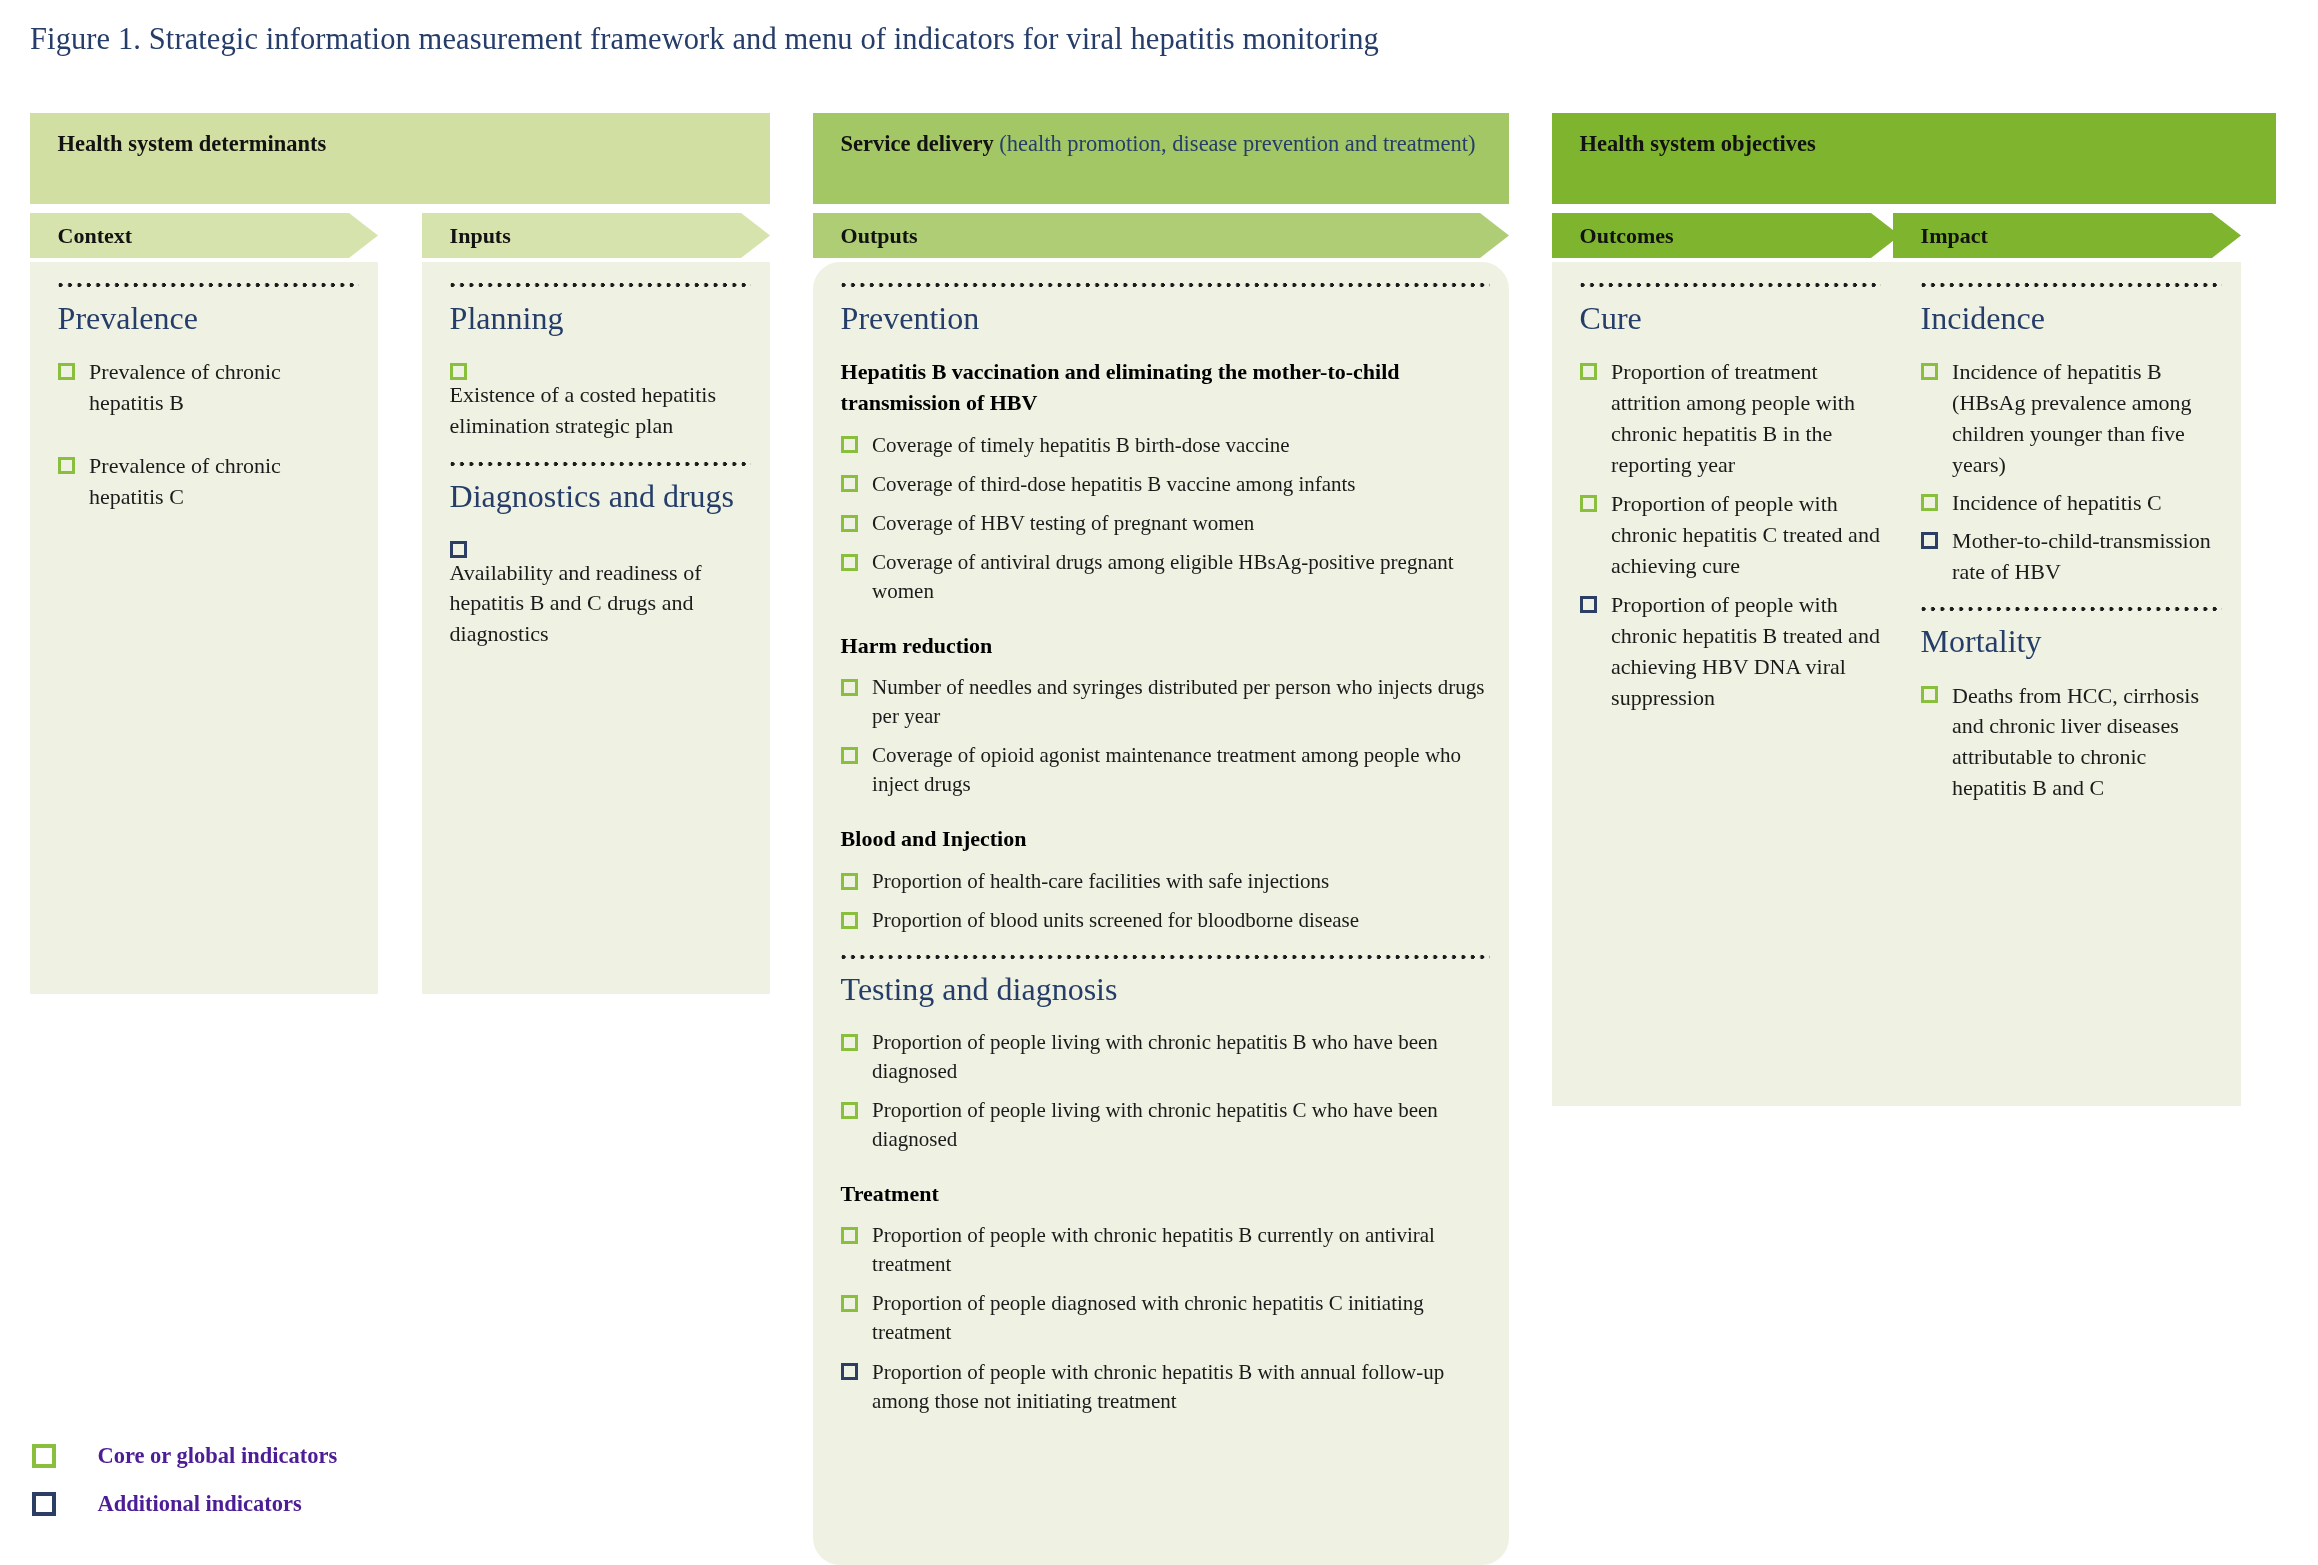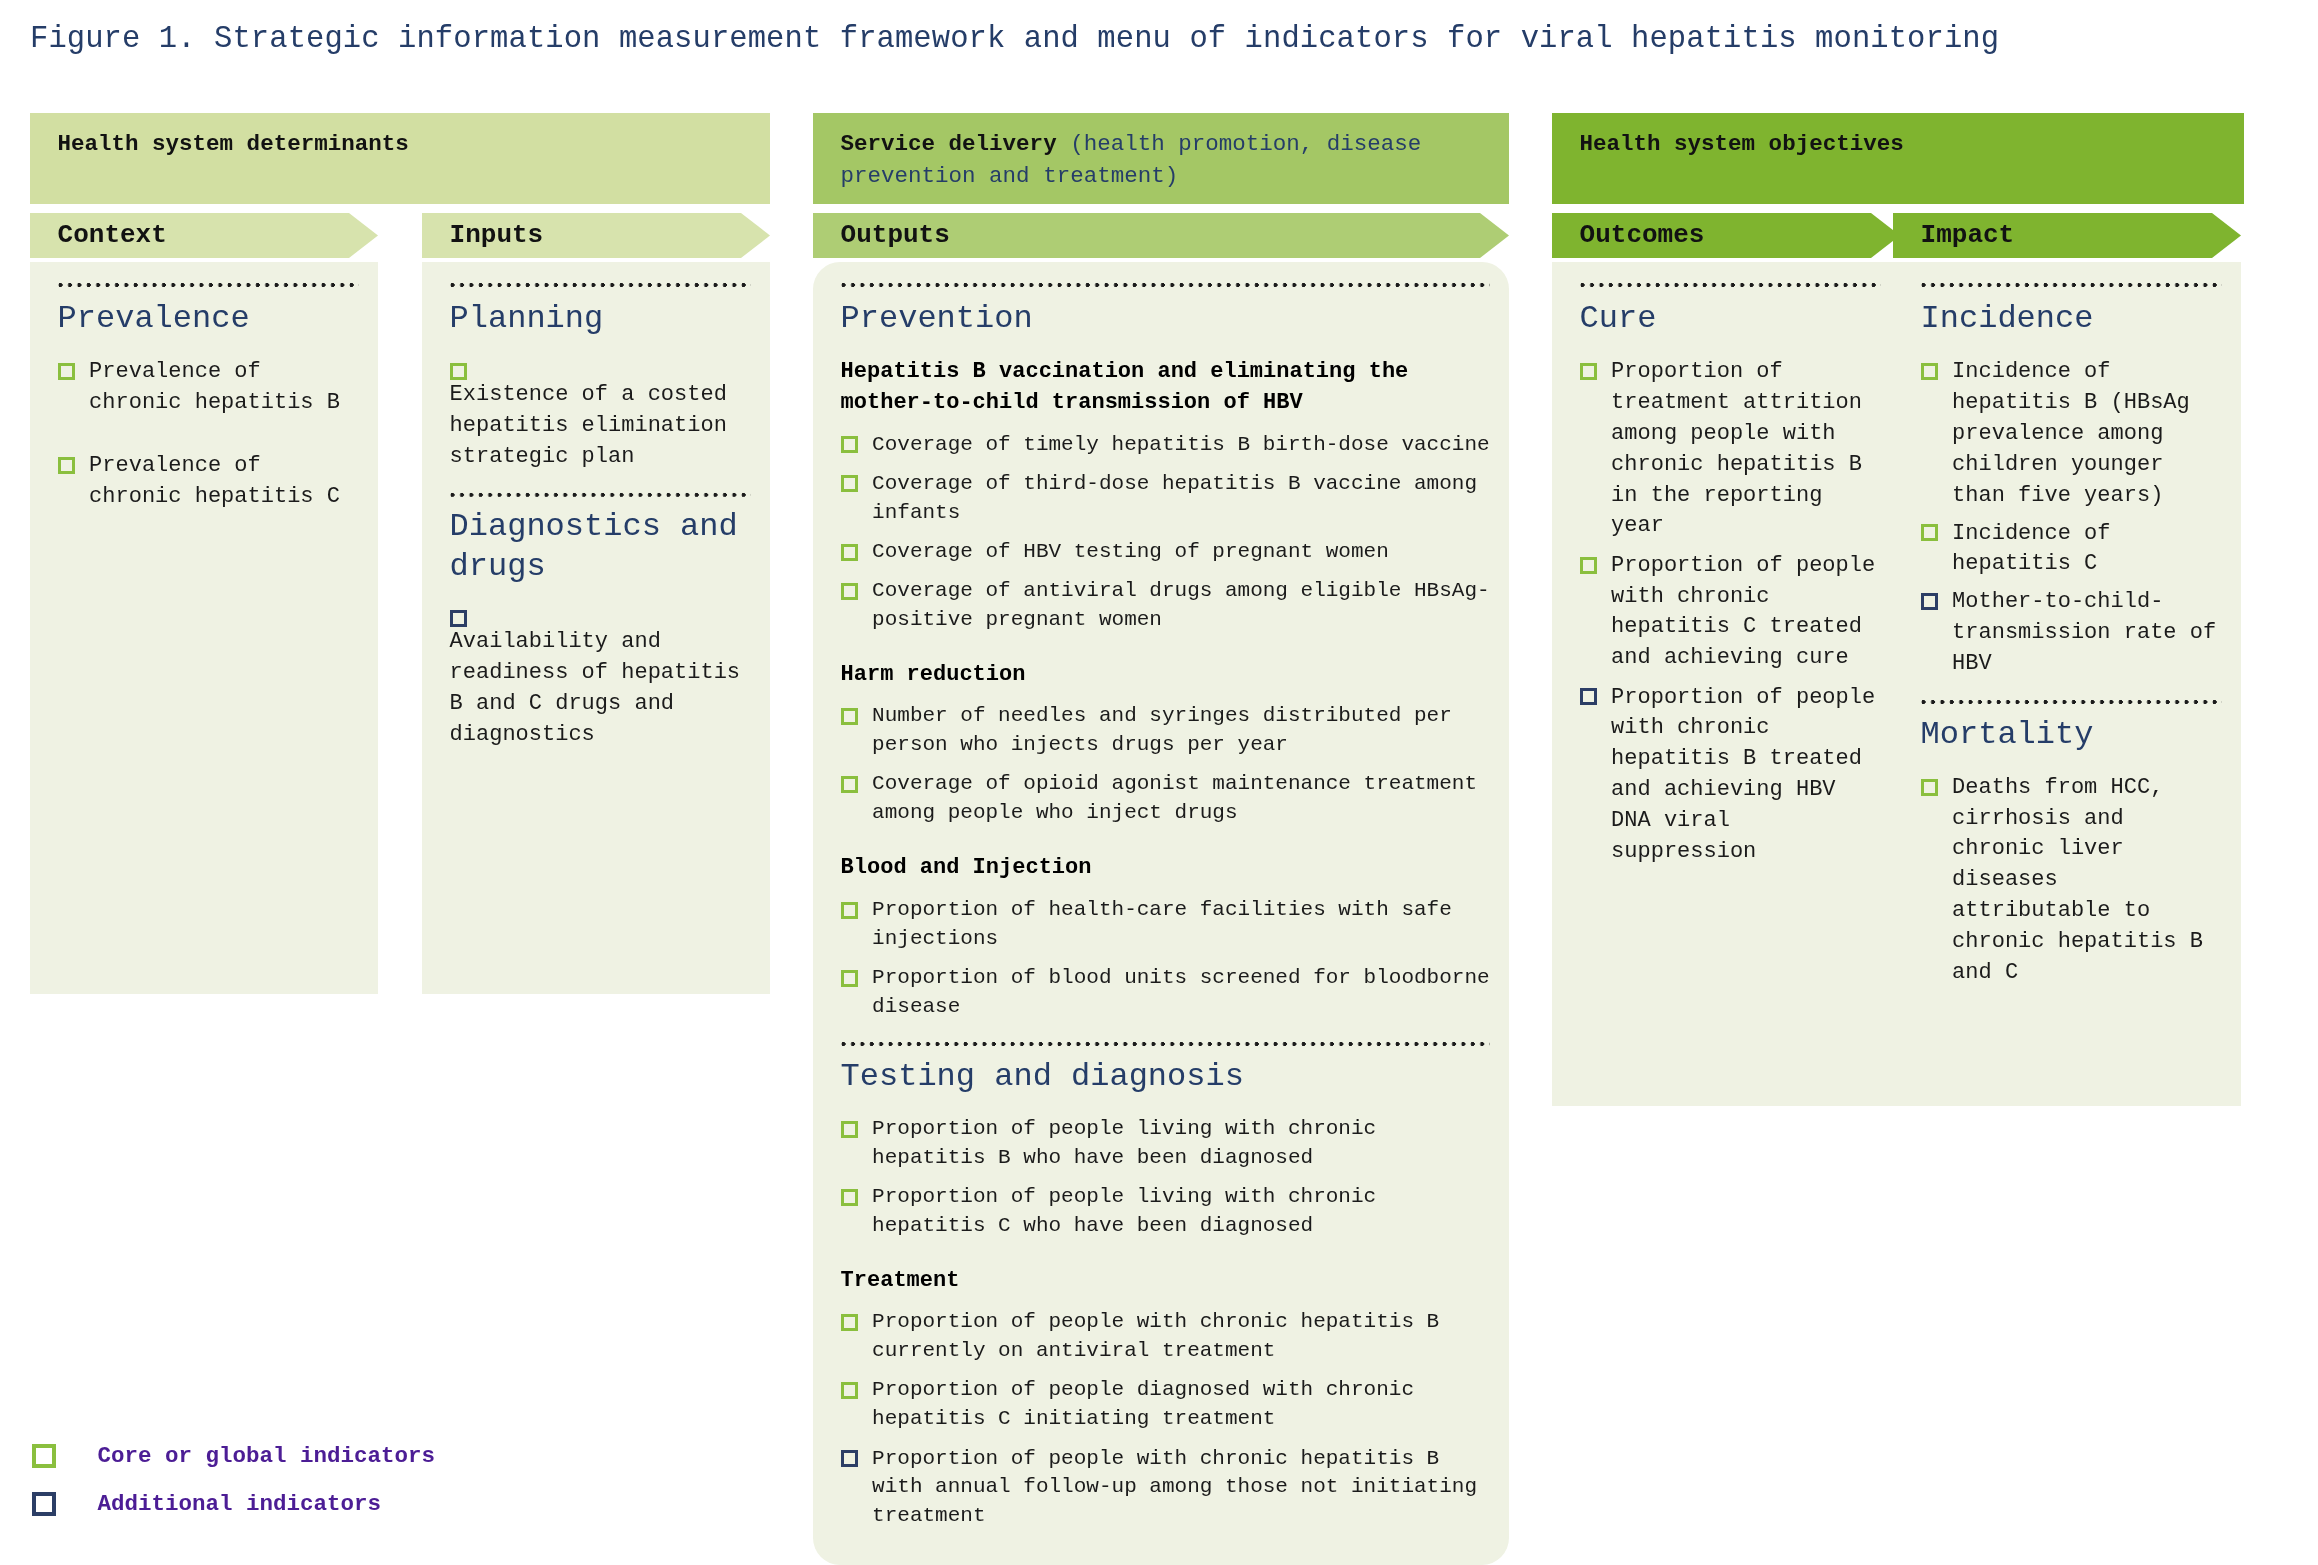--- a/index.html
+++ b/index.html
@@ -1,18 +1,18 @@
 <!DOCTYPE html>
 <html style="--header-light: #d2dfa2; --bar-light: #d7e3ad; --header-medium: #a4c765; --bar-medium: #aecd74; --header-bright: #7fb42f; --panel-bg: #eff2e3; --navy: #253d68; --green-bullet: #8abf3e; --navy-bullet: #2c3e66;font-size:11.6px"><head>
 <meta charset="utf-8">
 <style>
   html,body{margin:0;padding:0;background:#ffffff;}
   .page{
     position:relative;width:2244px;height:1565px;background:#ffffff;overflow:hidden;
-    font-family:Liberation Mono, monospace;color:#1b1b1b;
+    font-family:Liberation Serif, serif;color:#1b1b1b;padding-left:32px;
   }
   .fig-title{
     position:absolute;left:30px;top:22px;width:2250px;
     font-size:30.5px;font-weight:500;color:var(--navy,#253d68);letter-spacing:0.1px;
   }
   
   .band{
     position:absolute;top:113px;height:91px;box-sizing:border-box;
     padding:14.5px 22px 0 27.6px;font-size:22.5px;font-weight:bold;color:#121212;line-height:1.45;
   }
@@ -21,21 +21,21 @@
   .band-objectives{left:1552px;width:740px;background:var(--header-bright,#7fb42f);}
   .band .note{font-weight:normal;color:var(--navy,#253d68);}
   
   .col{position:absolute;top:213px;}
   .col-context{left:30px;width:348px;}
   .col-inputs{left:422px;width:348px;}
   .col-outputs{left:813px;width:696px;}
   .col-outcomes{left:1552px;width:348px;}
   .col-impact{left:1893px;width:348px;}
   .stage-bar{
-    height:45px;line-height:45px;font-size:26px;font-weight:bold;color:#121212;
+    height:45px;line-height:45px;font-size:22px;font-weight:bold;color:#121212;
     padding-left:27.6px;box-sizing:border-box;
     clip-path:polygon(0 0,calc(100% - 29px) 0,100% 50%,calc(100% - 29px) 100%,0 100%);
   }
   .stage-light{background:var(--bar-light,#d7e3ad);}
   .stage-medium{background:var(--bar-medium,#aecd74);}
   .stage-bright{background:var(--header-bright,#7fb42f);}
   .panel{
     margin-top:3.6px;background:var(--panel-bg,#eff2e3);box-sizing:border-box;
     padding:14.5px 19px 20.3px 27.6px;
   }

